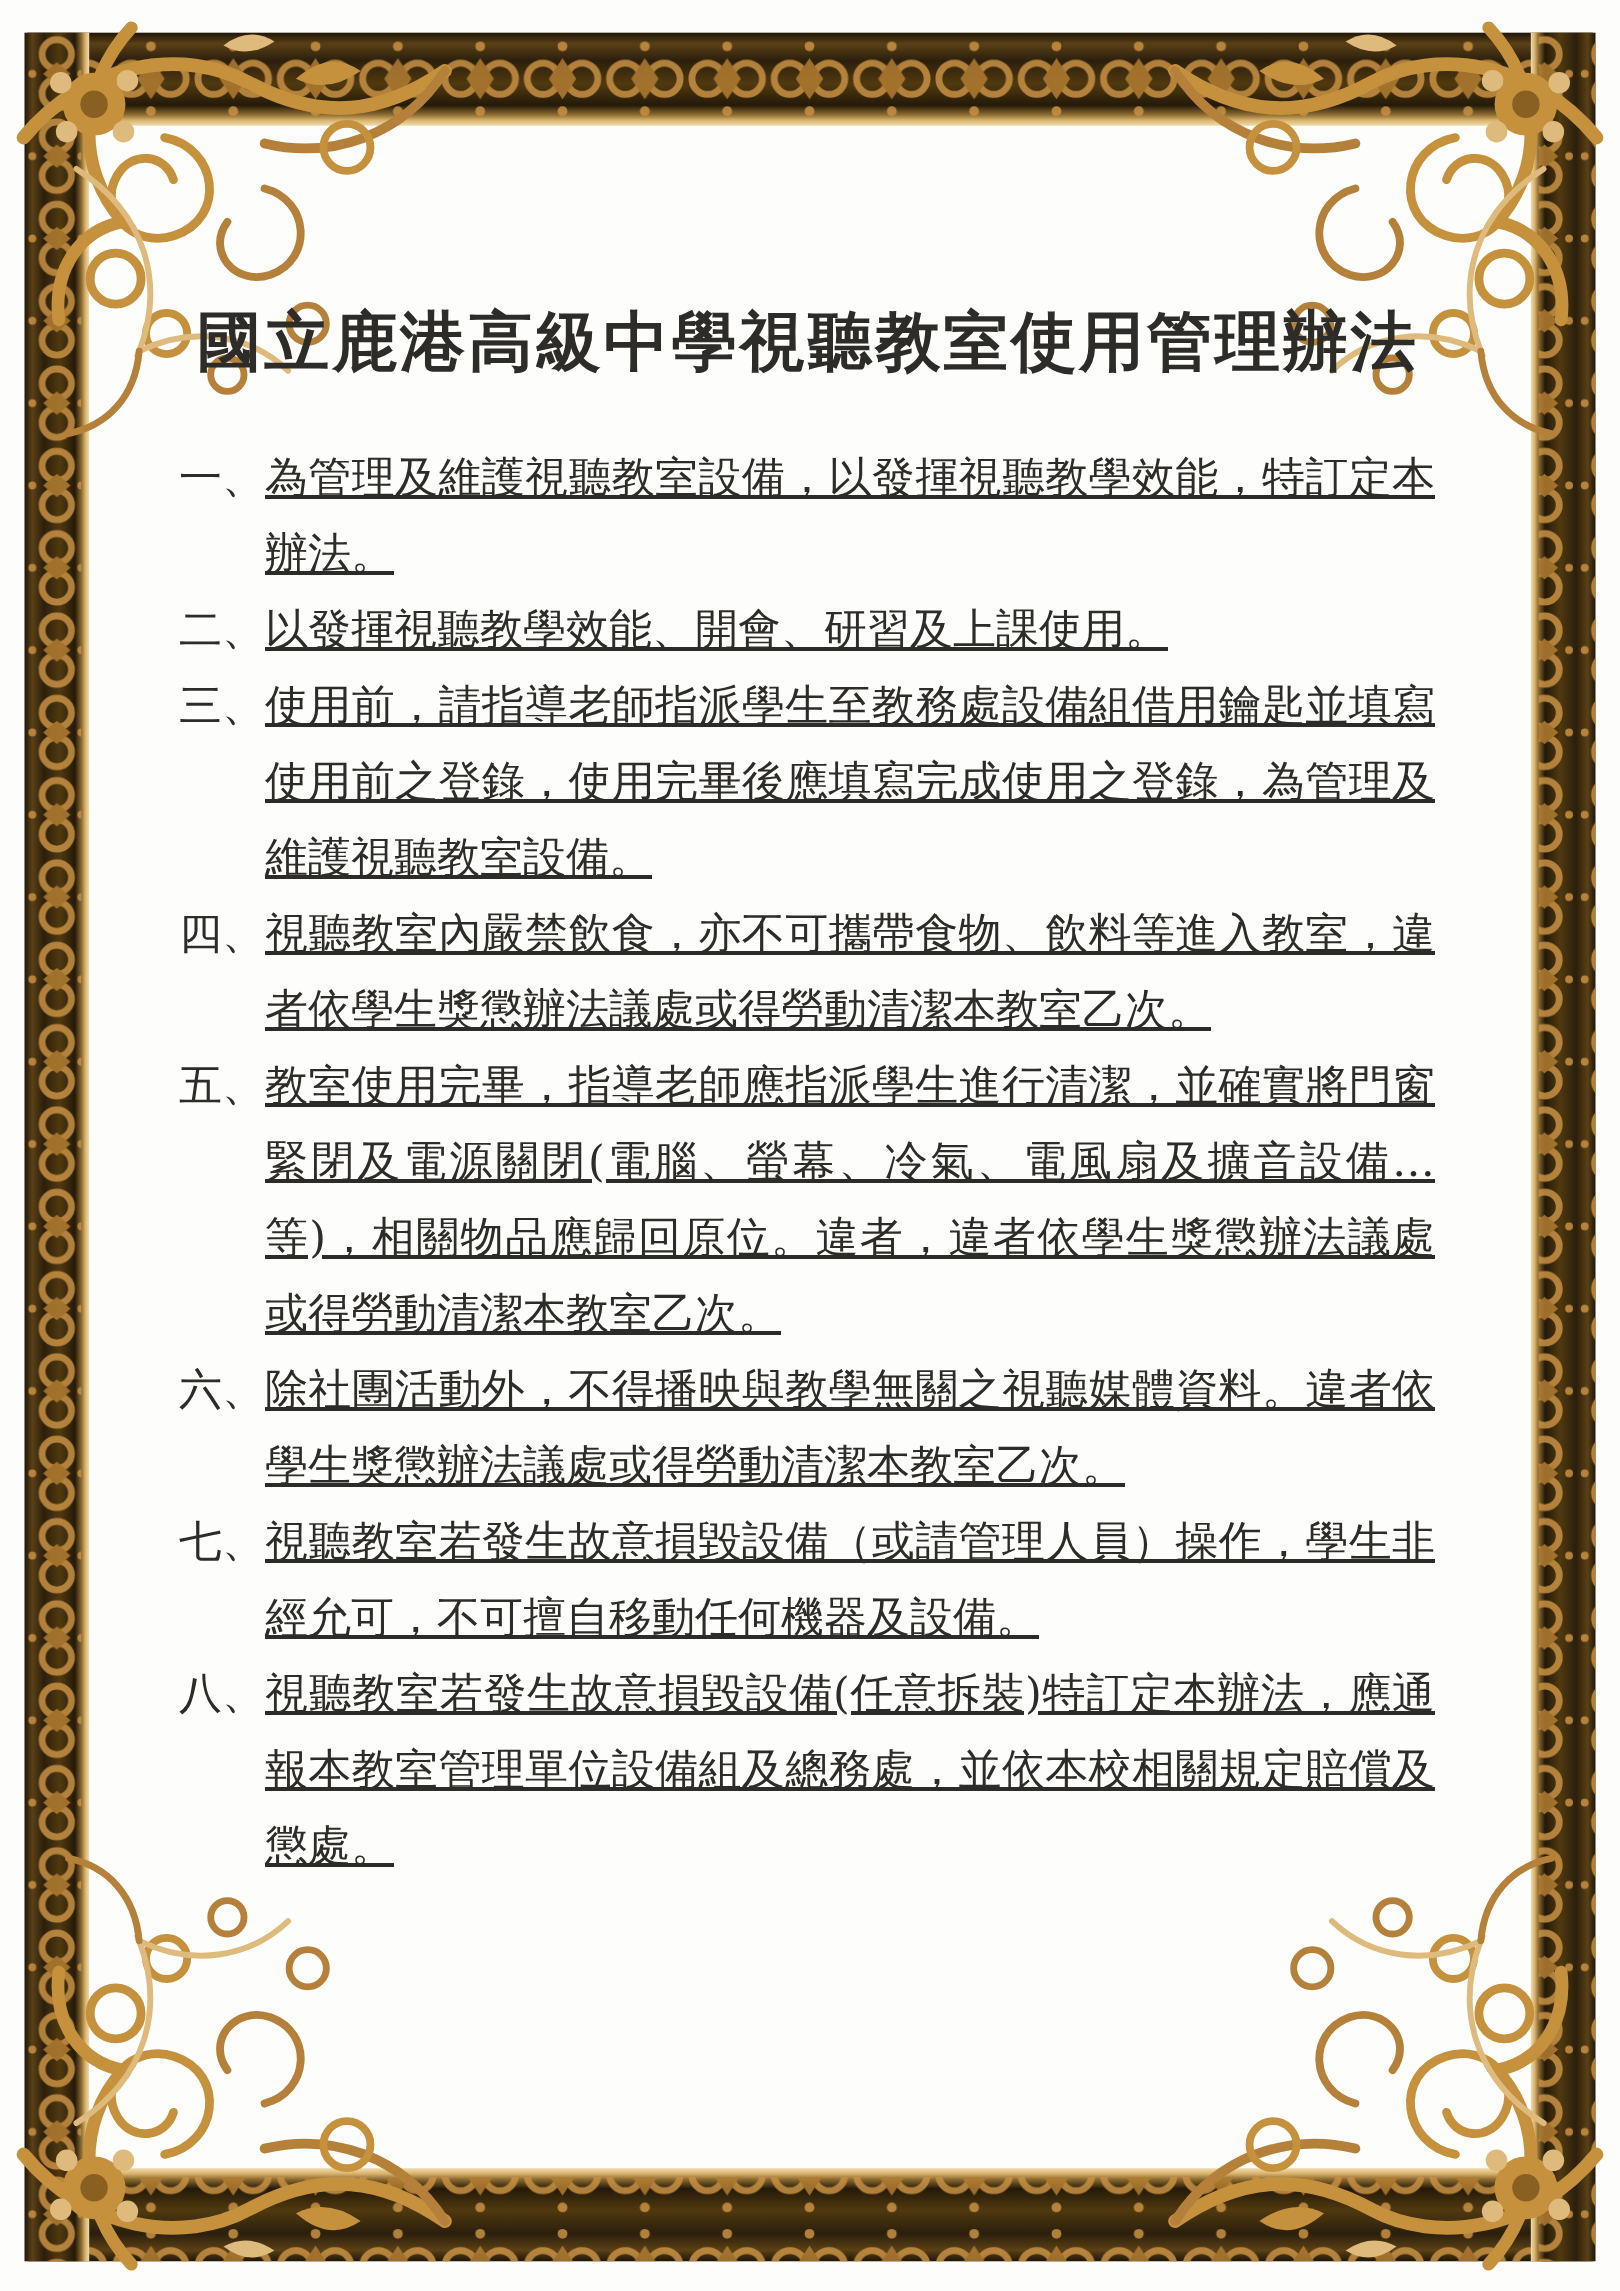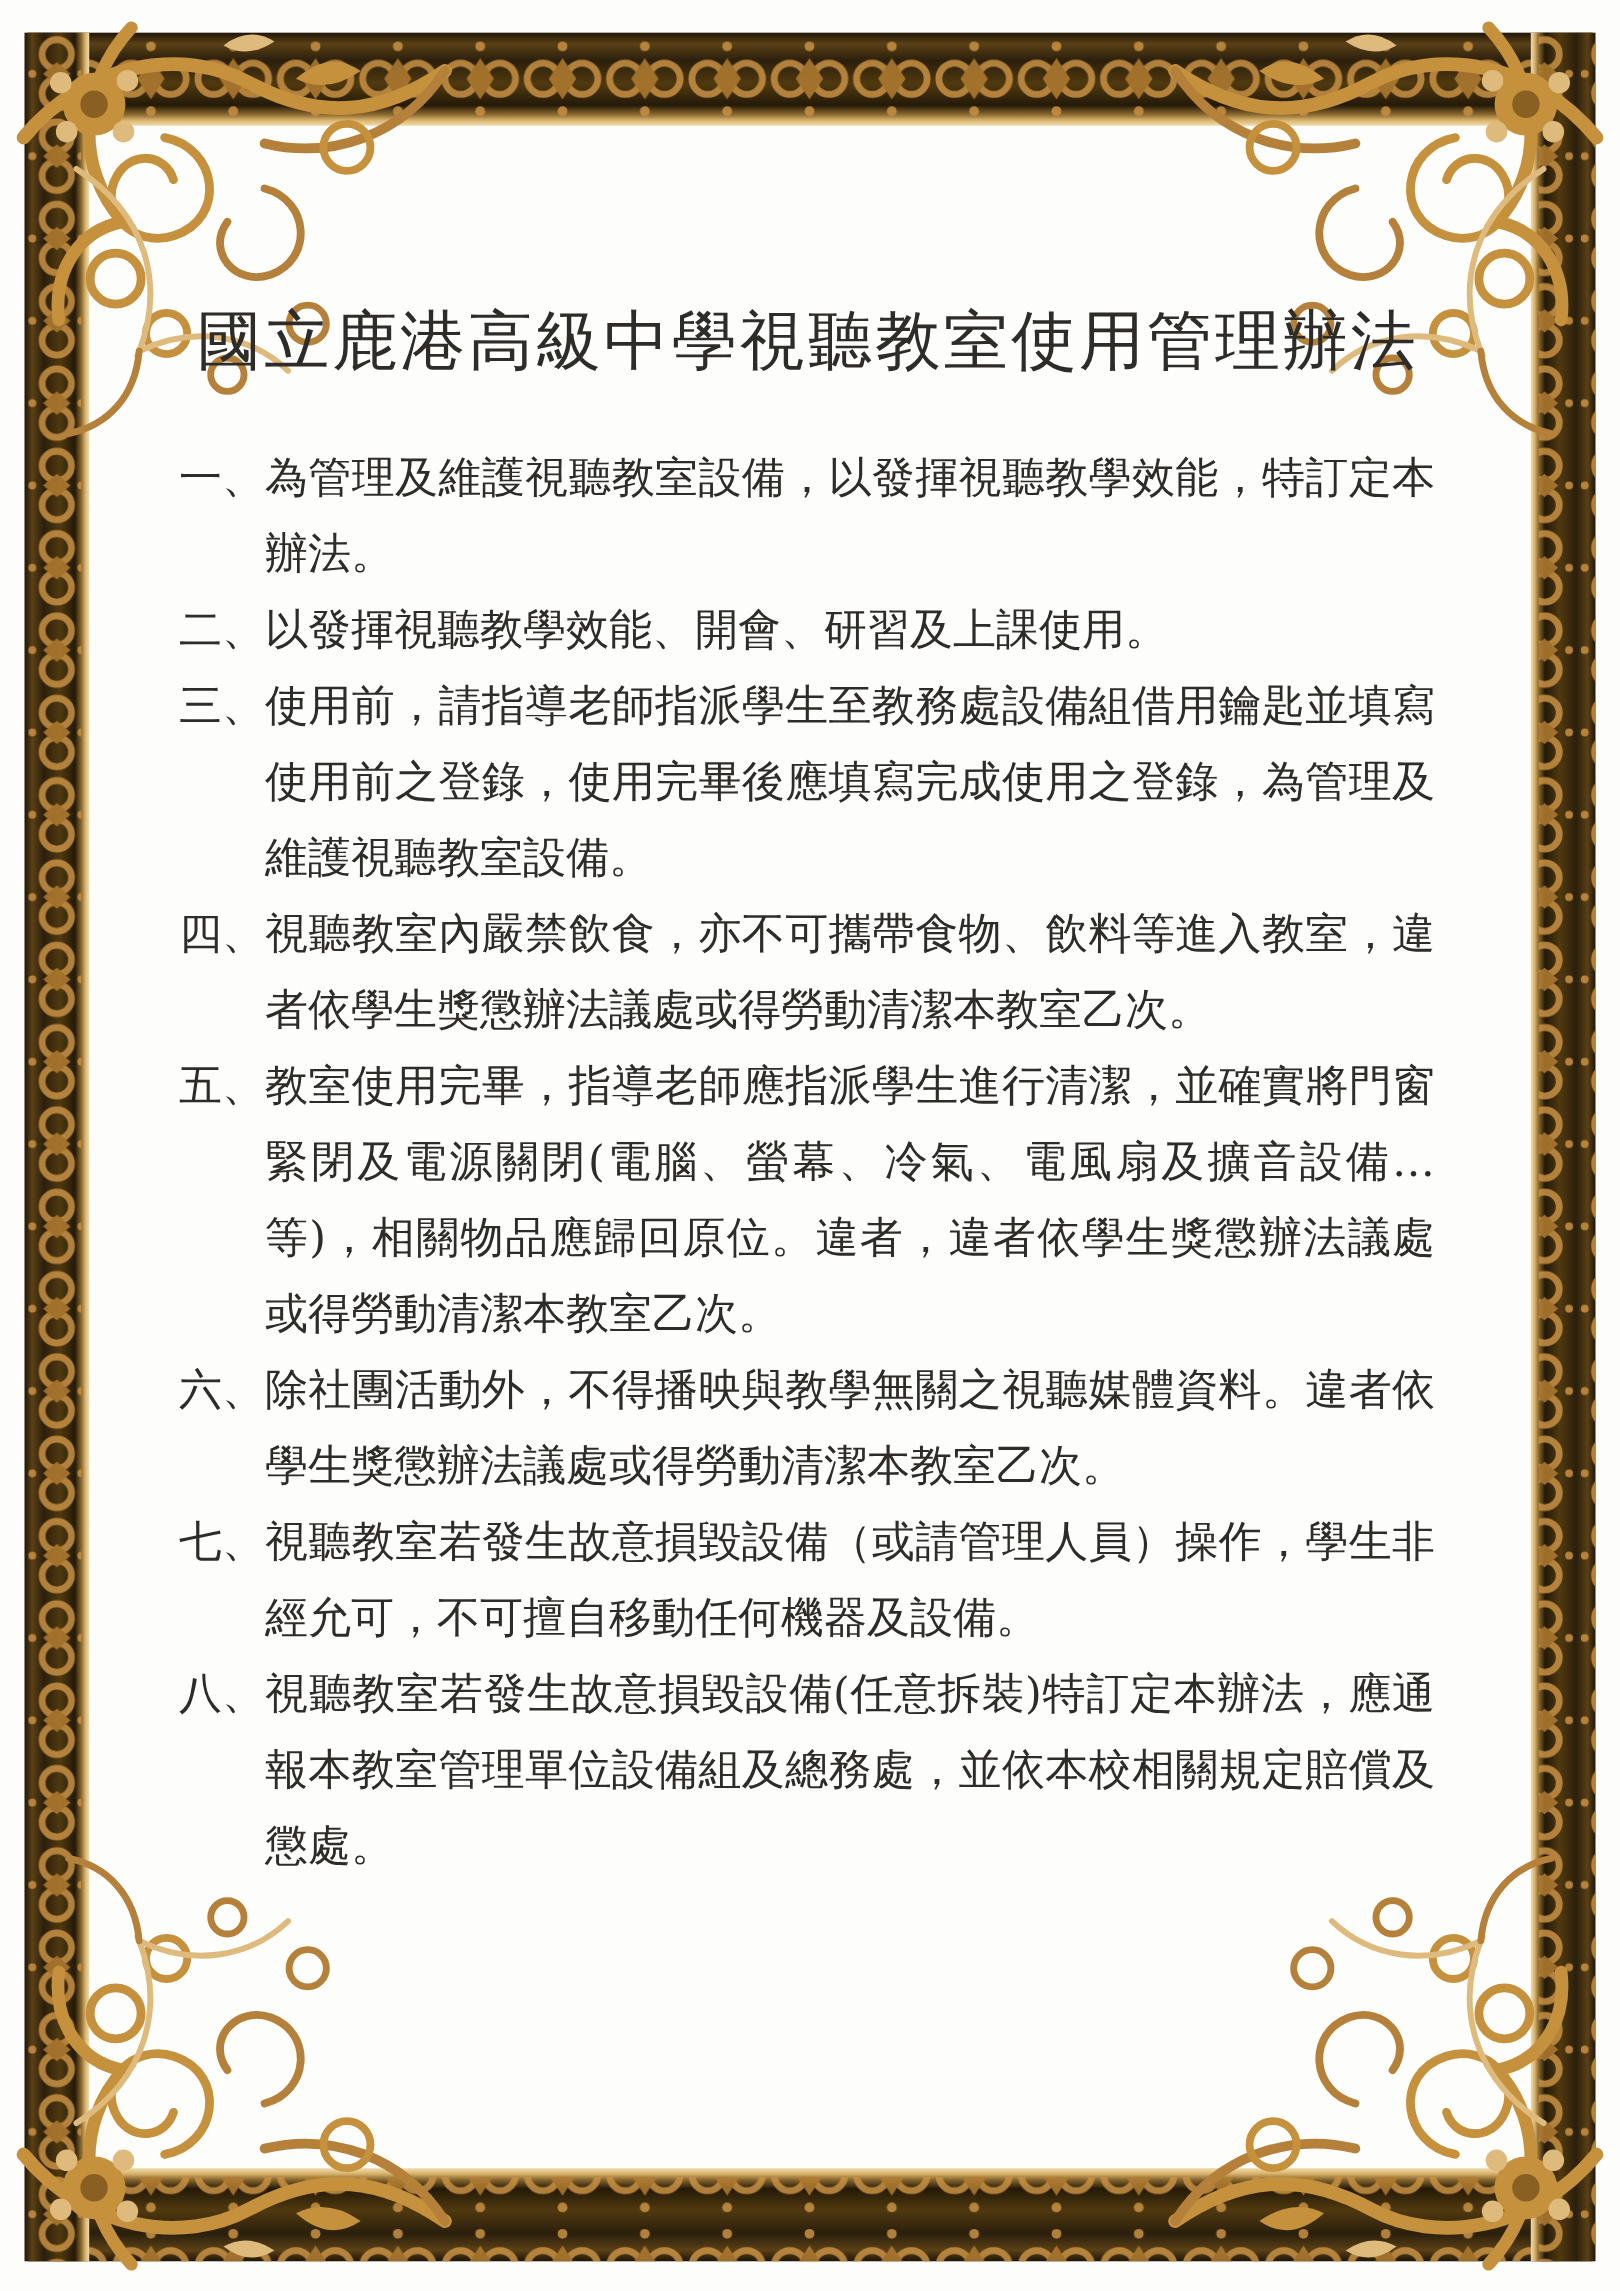--- a/index.html
+++ b/index.html
@@ -12,21 +12,21 @@
   }
   .frame{position:absolute;left:0;top:0;width:1620px;height:2292px;pointer-events:none;}
   .content{
     position:absolute;
     left:179px;top:294px;
     width:1257px;
     color:#2e2c29;
   }
   .title{
     font-size:65px;
-    font-weight:normal;
+    font-weight:bold;
     letter-spacing:2.9px;
     line-height:94px;
     text-align:center;
     margin:0 0 51px 0;
     white-space:nowrap;
   }
   .rules{margin:0;padding:0;}
   .rule{
     display:flex;
     align-items:flex-start;
@@ -36,20 +36,21 @@
   .rule .num{
     flex:none;
     width:86px;
     letter-spacing:0;
   }
   .rule .txt{
     flex:none;
     width:1170px;
     text-align:justify;
     text-justify:inter-ideograph;
+    text-decoration:underline;
   }
 </style>
 </head>
 <body>
 
 <div class="page">
 
   <svg class="frame" width="1620" height="2292" viewBox="0 0 1653 2338" xmlns="http://www.w3.org/2000/svg">
     <defs>
       <linearGradient id="gradTop" x1="0" y1="0" x2="0" y2="1">

